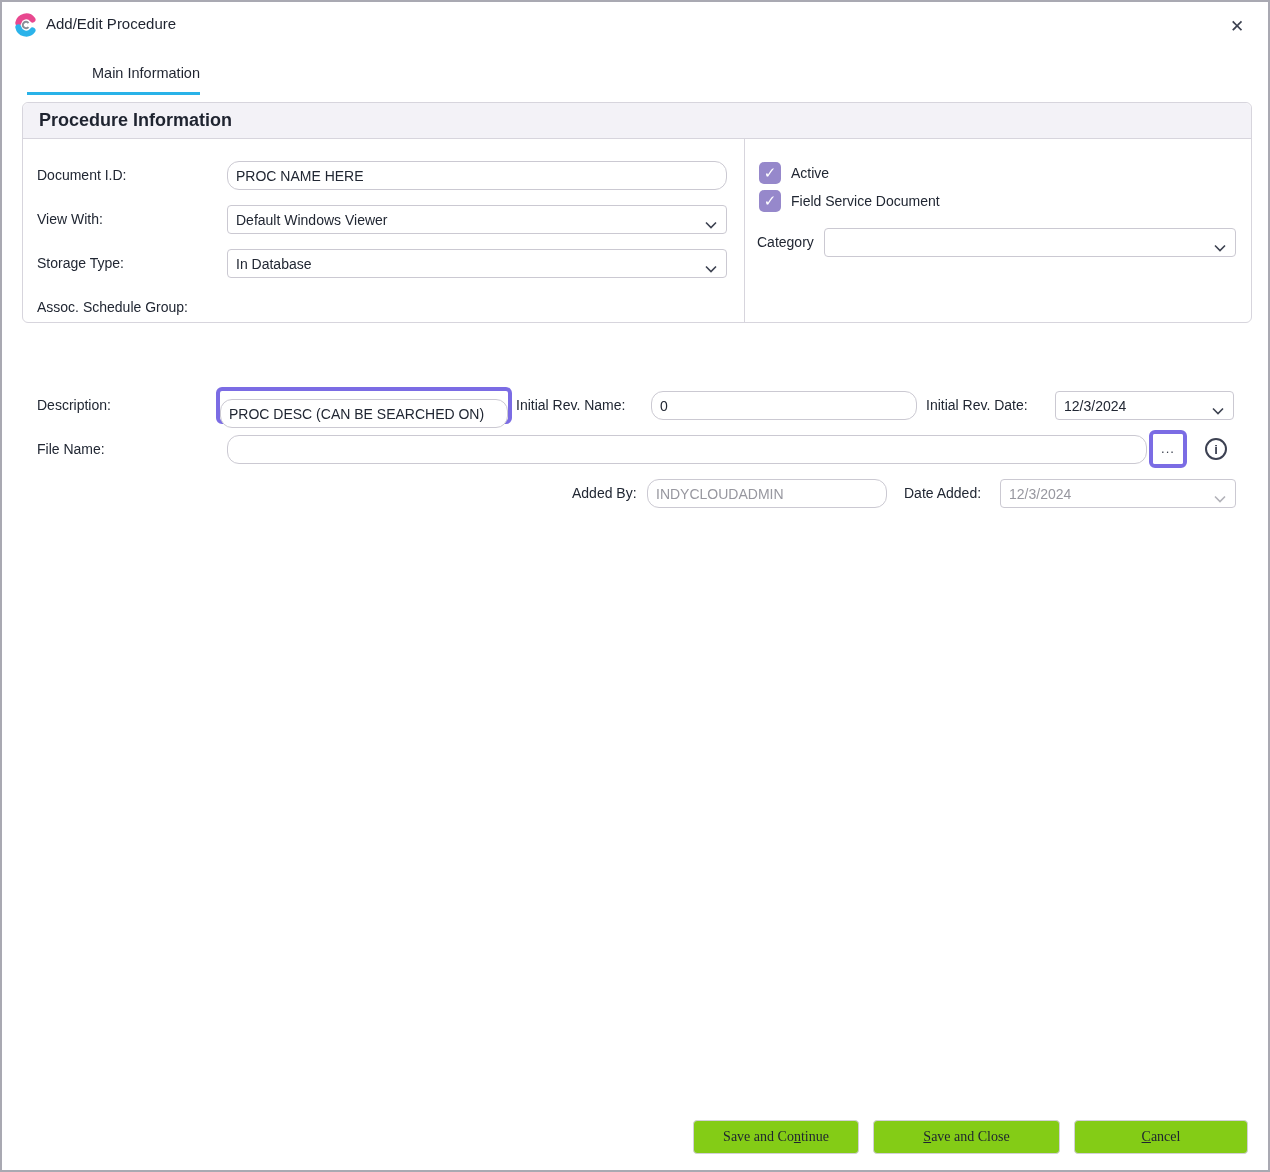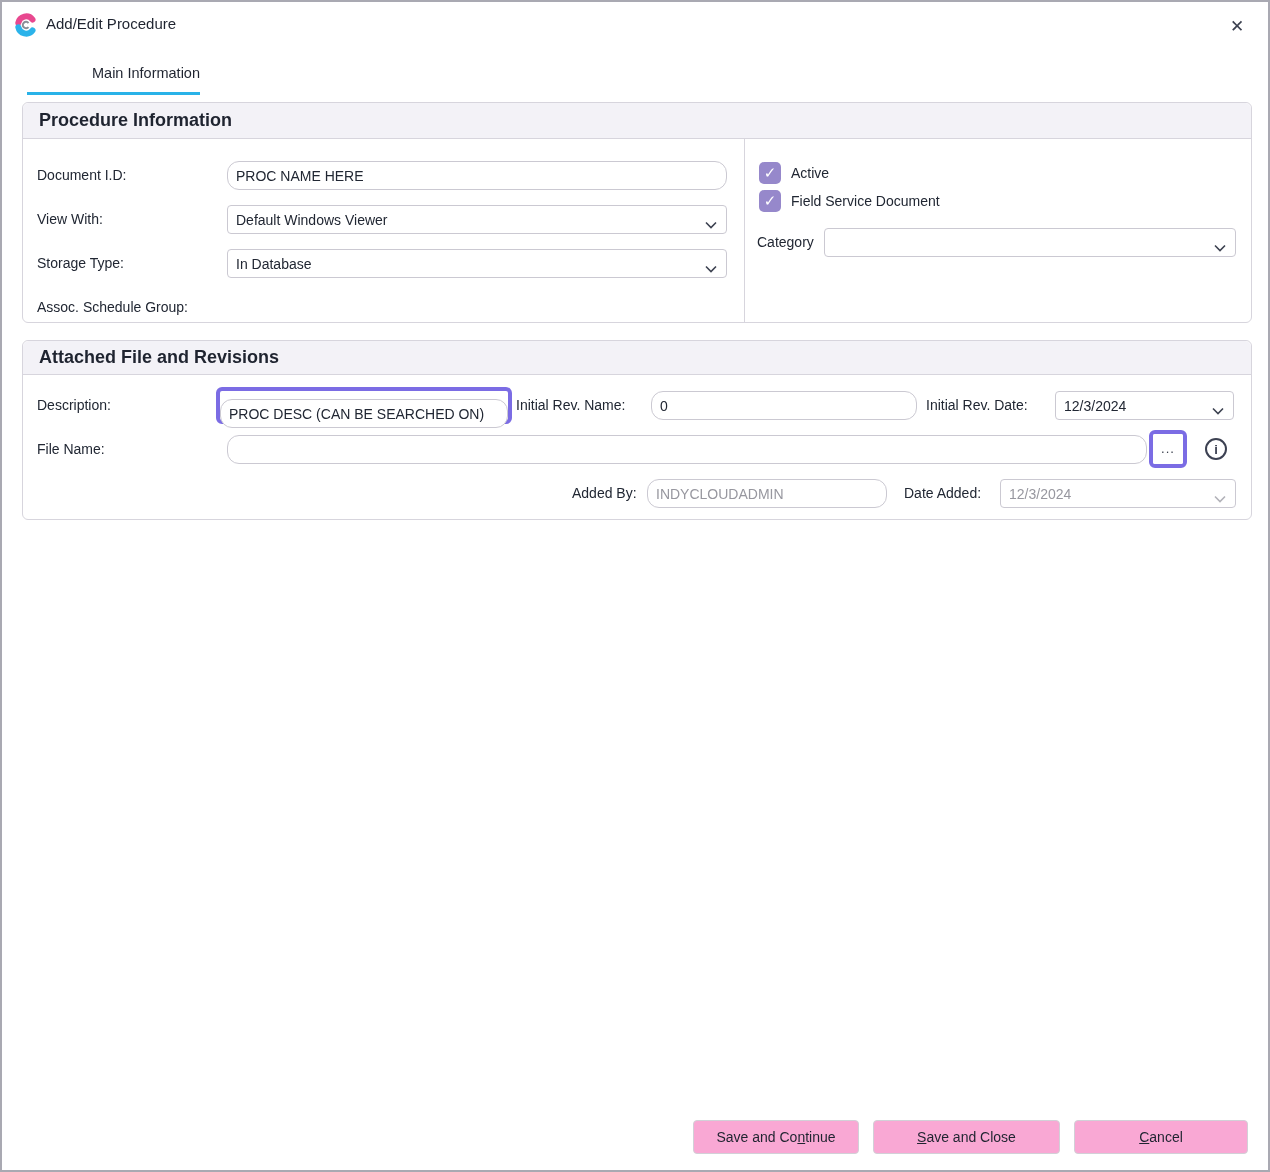--- a/index.html
+++ b/index.html
@@ -45,22 +45,22 @@
   .hl > .tb { position:absolute; left:0; top:8px; width:100%; height:100%; border-radius:12px; border:1px solid #cbc9d2; }
   .browse-hl { position:absolute; left:1147px; top:428px; width:38px; height:38px;
     border:4px solid #7b6ce4; border-radius:6px; background:#fff; }
   .browse-btn { width:100%; height:100%; background:#fff; border:none; border-radius:2px;
     font-size:13px; letter-spacing:1px; color:#3a3f4d; cursor:pointer; line-height:1;
     display:flex; align-items:flex-start; justify-content:center; padding-top:8px; font-family:inherit; }
   .info-icon { position:absolute; left:1203px; top:436px; width:22px; height:22px;
     border:2px solid #3c4152; border-radius:50%; display:flex; align-items:center;
     justify-content:center; font-size:13px; font-weight:bold; color:#3c4152; cursor:pointer; }
   
-  .btn { position:absolute; top:1118px; height:34px; background:#f9a8d4;
-    border:1px solid #d2d0d7; border-radius:4px; font-family:Liberation Sans, sans-serif; font-size:14px;
+  .btn { position:absolute; top:1118px; height:34px; background:#84cc16;
+    border:1px solid #d2d0d7; border-radius:4px; font-family:Liberation Serif, serif; font-size:14px;
     color:#1f2430; display:flex; align-items:center; justify-content:center; cursor:pointer; }
 </style>
 </head>
 <body>
 
 <div class="window">
 
   <svg class="logo" viewBox="0 0 24 24">
     <path d="M 18.5 6.5 A 8 8 0 0 0 4.3 9.8" fill="none" stroke="#e8488f" stroke-width="6" stroke-linecap="round"></path>
     <path d="M 4.3 14.2 A 8 8 0 0 0 18.5 17.5" fill="none" stroke="#2bb3ea" stroke-width="6" stroke-linecap="round"></path>
@@ -110,23 +110,20 @@
   <div class="lbl" style="left:755px; top:226px;">Category</div>
   <div class="combo" style="left:822px; top:226px; width:412px;">
     <span></span>
     <span class="chev">
       <svg width="12" height="8" viewBox="0 0 12 8">
           <path d="M1 1.5 L6 6.5 L11 1.5" fill="none" stroke="#3d4251" stroke-width="1.6"></path>
         </svg>
     </span>
   </div>
 
-  <div class="panel panel-2">
-    <div class="panel-header" style="height:34px;">Attached File and Revisions</div>
-  </div>
 
   <div class="lbl" style="left:35px; top:389px;">Description:</div>
   <div class="hl" style="left:214px; top:385px; width:296px; height:37px;">
     <input class="tb" value="PROC DESC (CAN BE SEARCHED ON)" style="">
   </div>
 
   <div class="lbl" style="left:514px; top:389px;">Initial Rev. Name:</div>
   <input class="tb" style="left: 649px; top: 389px; width: 266px;" value="0">
 
   <div class="lbl" style="left:924px; top:389px;">Initial Rev. Date:</div>

